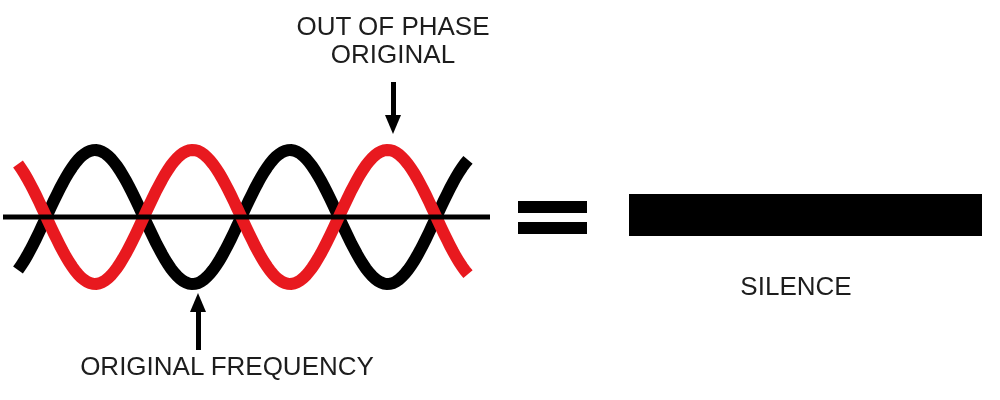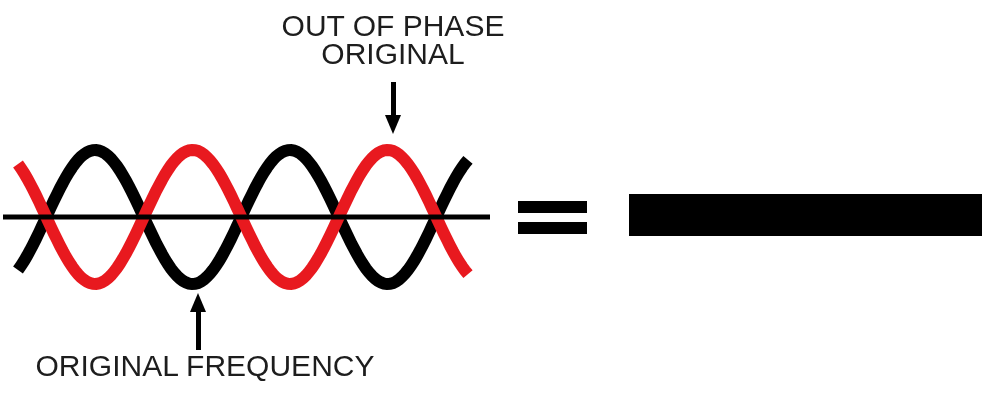--- a/index.html
+++ b/index.html
@@ -4,25 +4,25 @@
 <style>
   html,body{margin:0;padding:0}
   .canvas{
     position:relative;width:1000px;height:400px;
     background:var(--bg,#ffffff);
     font-family:"Liberation Sans",sans-serif;
     overflow:hidden;
   }
   .label{
     position:absolute;color:var(--ink,#1d1d1d);
-    font-size:30px;line-height:28px;text-align:center;
+    font-size:26px;line-height:28px;text-align:center;
     transform:translateX(-50%);white-space:nowrap;
   }
   #label-top{left:393px;top:12px}
-  #label-bottom{left:205px;top:352px}
+  #label-bottom{left:227px;top:352px}
   #label-silence{left:796px;top:272px}
   #wave-plot{position:absolute;left:0;top:0}
   .arrow{position:absolute}
   .arrow .shaft{position:absolute;background:var(--black,#000)}
   .arrow .head{position:absolute;width:0;height:0}
   #arrow-down{left:385px;top:82px;width:17px;height:52px}
   #arrow-down .shaft{left:6px;top:0;width:5px;height:34px}
   #arrow-down .head{left:0;top:33px;border-left:8.5px solid transparent;border-right:8.5px solid transparent;border-top:19px solid var(--black,#000)}
   #arrow-up{left:190px;top:293px;width:17px;height:58px}
   #arrow-up .head{left:0;top:0;border-left:8.5px solid transparent;border-right:8.5px solid transparent;border-bottom:19px solid var(--black,#000)}
@@ -60,14 +60,15 @@
 
   <div class="label" id="label-bottom">ORIGINAL FREQUENCY</div>
 
   <div id="equals-sign">
     <div class="eq-bar"></div>
     <div class="eq-bar"></div>
   </div>
 
   <div id="silence-bar"></div>
 
+  <div class="label" id="label-silence">SILENCE</div>
 
 </div>
 
 </body></html>

